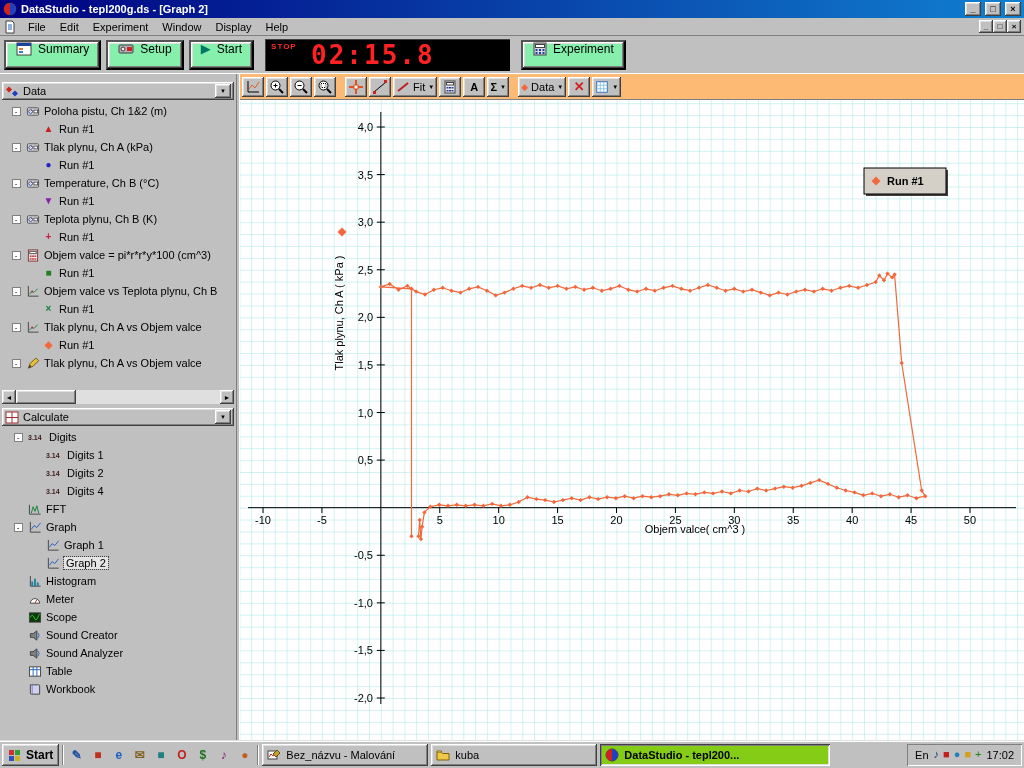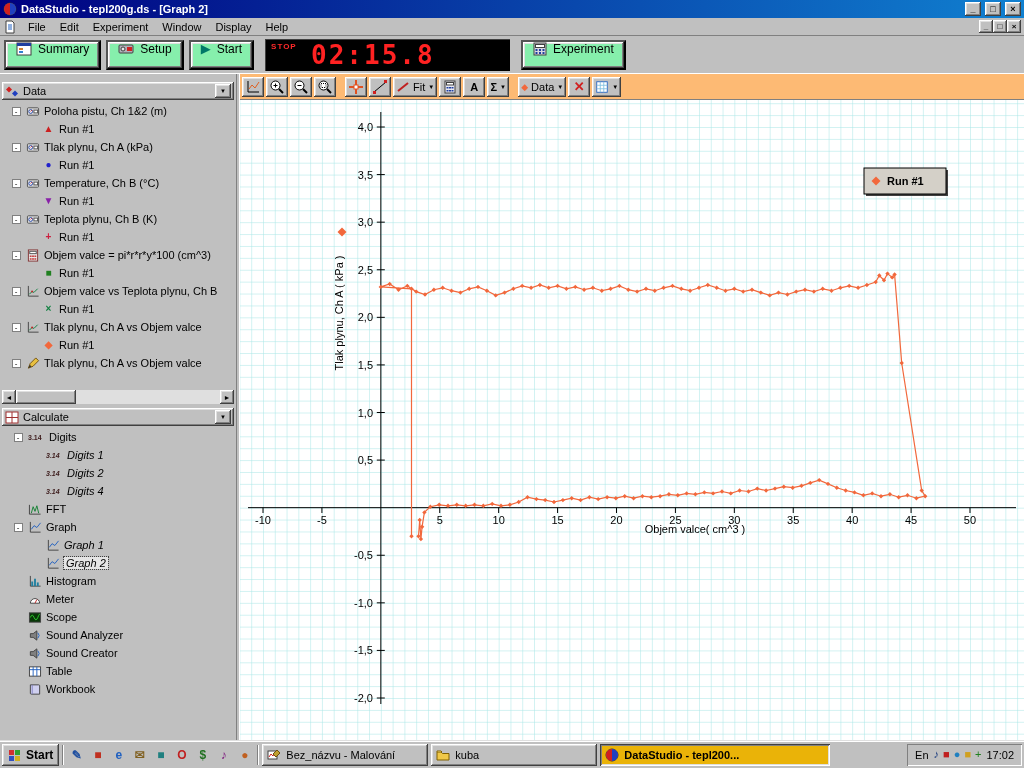--- a/index.html
+++ b/index.html
@@ -51,21 +51,21 @@
   .marker{width:13px;text-align:center;font-size:10px;font-weight:bold;line-height:1;}
   .ic{width:14px;height:13px;}
   .ic-digits{font-size:7px;font-weight:bold;color:#402020;width:17px;display:inline-block;}
   .hscroll{position:absolute;left:2px;right:2px;top:316px;height:14px;display:flex;}
   .sbtn{width:14px;height:14px;background:#c0c0c0;box-shadow:var(--out);font-size:7px;display:flex;align-items:center;justify-content:center;}
   .strack{flex:1;background:#dfdfdf;}
   .sthumb{display:block;width:60px;height:14px;background:#c0c0c0;box-shadow:var(--out);}
   #displays-header{top:334px;}
   #displays-tree{position:absolute;left:2px;top:354px;right:2px;bottom:2px;overflow:hidden;}
   .drow{height:18px;display:flex;align-items:center;gap:4px;padding-left:10px;white-space:nowrap;overflow:hidden;}
-  .drow.ind{padding-left:28px;font-style:italic;}
+  .drow.ind{padding-left:28px;}
   .drow .lbl.sel{background:#e5e5e5;outline:1px dotted #404040;padding:0 2px;}
 
   .vdiv{position:absolute;left:236px;top:74px;width:4px;height:666px;background:#c0c0c0;
     box-shadow:inset 1px 0 0 #808080, inset -1px 0 0 #ffffff;}
 
   
   .graph-area{position:absolute;left:240px;top:74px;right:0;height:666px;background:#fff;}
   .graph-toolbar{position:absolute;left:0;top:0;right:0;height:26px;background:#fdba74;border-bottom:1px solid #808080;
     display:flex;align-items:center;gap:2px;padding:0 2px;}
   .gbtn{height:20px;min-width:22px;display:flex;align-items:center;justify-content:center;gap:3px;background:#c0c0c0;
@@ -80,21 +80,21 @@
   .taskbar{position:absolute;left:0;bottom:0;right:0;height:28px;background:#c0c0c0;border-top:1px solid #dfdfdf;
     box-shadow:inset 0 1px 0 #fff;display:flex;align-items:center;gap:3px;padding:0 2px;}
   .start-btn{height:22px;display:flex;align-items:center;gap:4px;padding:0 6px;background:#c0c0c0;box-shadow:var(--out);font-weight:bold;font-size:12px;}
   .tsep{width:2px;height:20px;border-left:1px solid #808080;border-right:1px solid #ffffff;}
   #quicklaunch{display:flex;align-items:center;gap:2px;}
   .qlicon{width:19px;height:19px;display:flex;align-items:center;justify-content:center;font-size:12px;font-weight:bold;}
   #tasks{display:flex;align-items:flex-start;gap:3px;}
   .taskbtn{width:166px;height:22px;display:flex;align-items:center;gap:5px;padding:0 5px;background:#c0c0c0;
     box-shadow:var(--out);white-space:nowrap;overflow:hidden;}
   .taskbtn.wide{width:230px;}
-  .taskbtn.active{box-shadow:var(--in);background:#eab308;font-weight:bold;}
+  .taskbtn.active{box-shadow:var(--in);background:#84cc16;font-weight:bold;}
   .tray{margin-left:auto;height:22px;display:flex;align-items:center;gap:5px;padding:0 8px;
     box-shadow:inset 1px 1px 0 #808080, inset -1px -1px 0 #ffffff;}
   .trayicon{font-size:11px;line-height:1;}
 </style>
 </head>
 <body>
 
 <div class="titlebar">
   <svg class="appicon" width="14" height="14" viewBox="0 0 14 14">
     <circle cx="7" cy="7" r="6" fill="#fff" stroke="#303030"></circle>
@@ -406,29 +406,29 @@
           <path d="M2 7q2-5 4 0t4 0t2-3" fill="none" stroke="#30d030"></path>
         </svg>
         <span class="lbl">Scope</span>
       </div>
       <div class="drow">
         <span class="slot"></span>
         <svg class="ic" viewBox="0 0 14 14">
           <path d="M2 5h3l4-3v10l-4-3H2z" fill="#808080" stroke="#404040"></path>
           <path d="M10 4q3 3 0 6" fill="none" stroke="#2060c0"></path>
         </svg>
-        <span class="lbl">Sound Analyzer</span>
+        <span class="lbl">Sound Creator</span>
       </div>
       <div class="drow">
         <span class="slot"></span>
         <svg class="ic" viewBox="0 0 14 14">
           <path d="M2 5h3l4-3v10l-4-3H2z" fill="#808080" stroke="#404040"></path>
           <path d="M10 4q3 3 0 6" fill="none" stroke="#2060c0"></path>
         </svg>
-        <span class="lbl">Sound Creator</span>
+        <span class="lbl">Sound Analyzer</span>
       </div>
       <div class="drow">
         <span class="slot"></span>
         <svg class="ic" viewBox="0 0 14 14">
           <rect x="1" y="2" width="12" height="10" fill="#fff" stroke="#404040"></rect>
           <path d="M1 5h12M5 2v10M9 2v10" stroke="#2060c0" fill="none"></path>
         </svg>
         <span class="lbl">Table</span>
       </div>
       <div class="drow">

